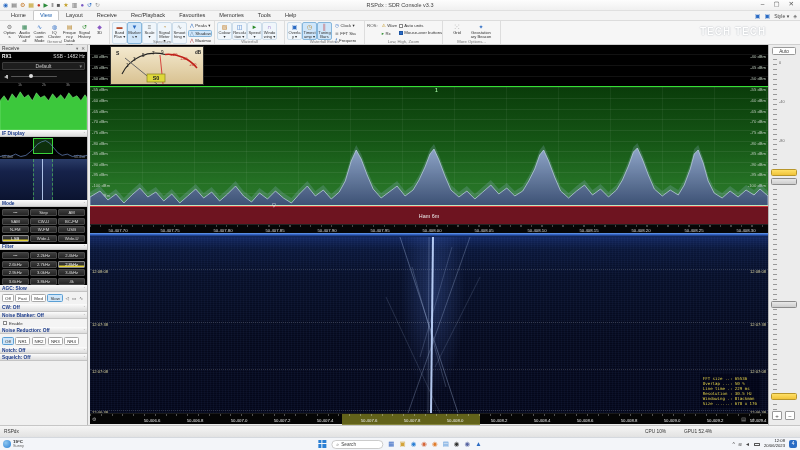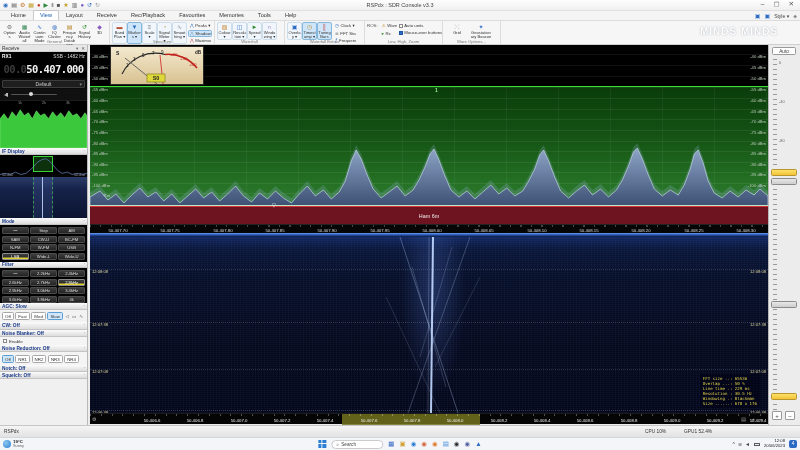--- a/index.html
+++ b/index.html
@@ -377,37 +377,33 @@
           </div>
 
           <div class="rbtn wide">
             <span class="ric" style="color: rgb(42, 107, 196);">✦</span>
             <span class="rlb">Geostationary Beacon</span>
           </div>
         </div>
       <div class="glabel">More Options...</div>
     </div>
   </div>
-  <div id="watermark">MINDS MINDS</div>
+  <div id="watermark">TECH TECH</div>
 
   <div id="sidebar">
     <div id="receive-head">
       <span>Receive</span>
       <span class="hicons">
         <span>▾</span>
         <span>✕</span>
       </span>
     </div>
     <div id="rxbar">
       <span class="rx">RX1</span>
       <span>SSB - 1482 Hz</span>
-    </div>
-    <div id="freqdisp">
-      <span class="dim">00.0</span>
-        <span class="lit">50.407.000</span>
     </div>
     <div id="presetrow">
       <div id="preset">
         <span>Default</span>
         <span class="dd">▾</span>
       </div>
     </div>
     <div id="volrow">
       <span class="spk"></span>
         <span class="spk2"></span>

